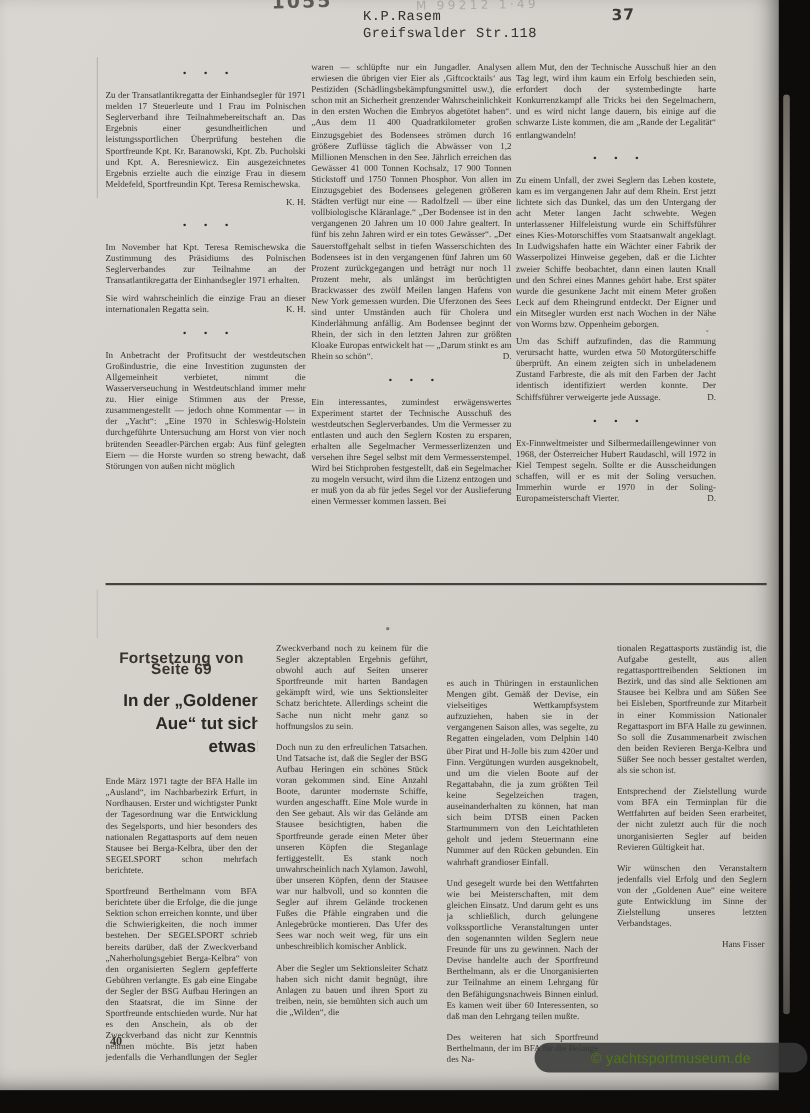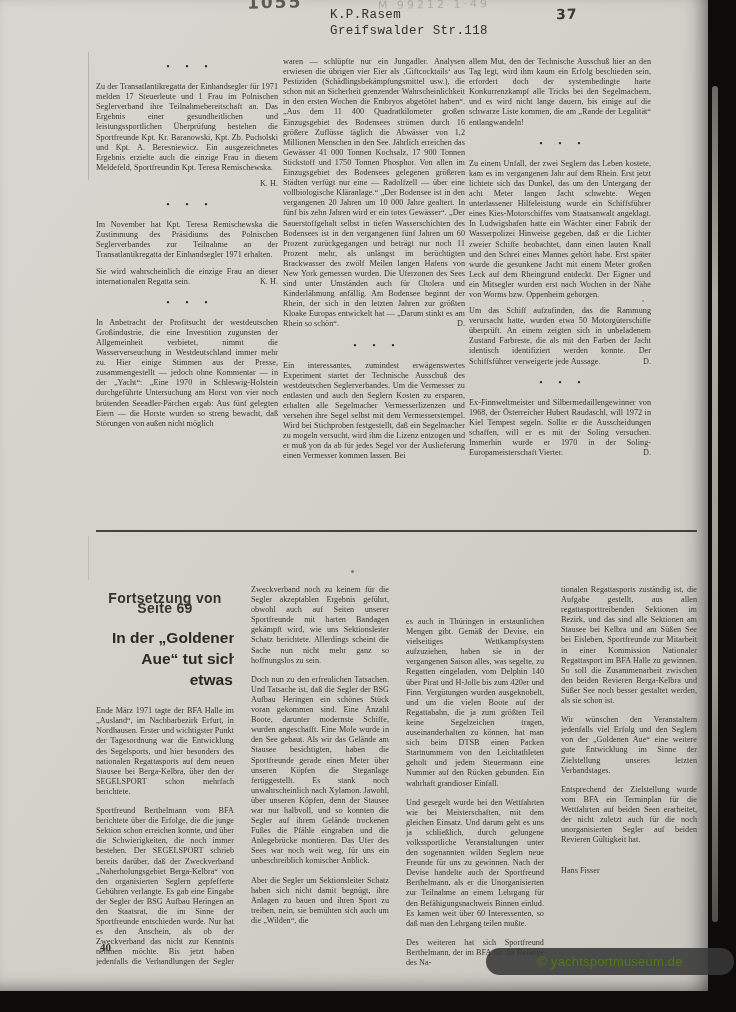--- a/index.html
+++ b/index.html
@@ -44,21 +44,21 @@
   .bcol{position:absolute;width:138px;height:404px;overflow:hidden;
     font-size:8.2px;line-height:10.1px;text-align:justify;
     letter-spacing:.02px;hyphens:auto;-webkit-hyphens:auto;}
   .bcol p{margin:0 0 9px;}
   .bcol-1{left:96px;top:565px;} .bcol-2{left:251px;top:585px;}
   .bcol-3{left:406px;top:585px;margin-top:32px;} .bcol-4{left:561px;top:585px;width:136px;}
   .fortsetzung{font-family:"Liberation Sans",sans-serif;font-weight:bold;
     font-size:14px;margin:28px 0 14px;letter-spacing:.3px;text-align:center;}
   .headline{font-family:Liberation Sans, sans-serif;font-weight:bold;
     font-size:15.5px;line-height:21px;color:#2c2823;margin:0 0 16px;width:142px;text-align:right;}
-  .author-sig{margin-top:21px;padding-right:2px;}
+  .author-sig{text-align:right;margin-top:9px;padding-right:2px;}
   
   .pagenum{position:absolute;left:100px;top:941px;font-size:11px;font-weight:bold;color:#36322c;}
   .watermark{
     position:absolute;left:486px;top:948px;width:248px;height:27px;border-radius:14px;
     background:rgba(56,56,56,.88);color:#4d7c0f;
     font-family:"Liberation Sans",sans-serif;font-size:13px;
     display:flex;align-items:center;justify-content:center;letter-spacing:.2px;z-index:5;}
   
   .crease-a{position:absolute;left:88px;top:52px;width:1px;height:128px;background:rgba(0,0,0,.16);}
   .crease-b{position:absolute;left:88px;top:536px;width:1px;height:44px;background:rgba(0,0,0,.10);}
@@ -125,22 +125,22 @@
   </div>
 
   <div class="bcol bcol-3">
     <p>es auch in Thüringen in erstaunlichen Mengen gibt. Gemäß der Devise, ein vielseitiges Wettkampfsystem aufzuziehen, haben sie in der vergangenen Saison alles, was segelte, zu Regatten eingeladen, vom Delphin 140 über Pirat und H-Jolle bis zum 420er und Finn. Vergütungen wurden ausgeknobelt, und um die vielen Boote auf der Regattabahn, die ja zum größten Teil keine Segelzeichen tragen, auseinanderhalten zu können, hat man sich beim DTSB einen Packen Startnummern von den Leichtathleten geholt und jedem Steuermann eine Nummer auf den Rücken gebunden. Ein wahrhaft grandioser Einfall.</p>
     <p>Und gesegelt wurde bei den Wettfahrten wie bei Meisterschaften, mit dem gleichen Einsatz. Und darum geht es uns ja schließlich, durch gelungene volkssportliche Veranstaltungen unter den sogenannten wilden Seglern neue Freunde für uns zu gewinnen. Nach der Devise handelte auch der Sportfreund Berthelmann, als er die Unorganisierten zur Teilnahme an einem Lehrgang für den Befähigungsnachweis Binnen einlud. Es kamen weit über 60 Interessenten, so daß man den Lehrgang teilen mußte.</p>
     <p>Des weiteren hat sich Sportfreund Berthelmann, der im BFA für die Belange des Na-</p>
   </div>
 
   <div class="bcol bcol-4">
     <p>tionalen Regattasports zuständig ist, die Aufgabe gestellt, aus allen regattasporttreibenden Sektionen im Bezirk, und das sind alle Sektionen am Stausee bei Kelbra und am Süßen See bei Eisleben, Sportfreunde zur Mitarbeit in einer Kommission Nationaler Regattasport im BFA Halle zu gewinnen. So soll die Zusammenarbeit zwischen den beiden Revieren Berga-Kelbra und Süßer See noch besser gestaltet werden, als sie schon ist.</p>
+    <p>Entsprechend der Zielstellung wurde vom BFA ein Terminplan für die Wettfahrten auf beiden Seen erarbeitet, der nicht zuletzt auch für die noch unorganisierten Segler auf beiden Revieren Gültigkeit hat.</p>
     <p>Wir wünschen den Veranstaltern jedenfalls viel Erfolg und den Seglern von der „Goldenen Aue“ eine weitere gute Entwicklung im Sinne der Zielstellung unseres letzten Verbandstages.</p>
-    <p>Entsprechend der Zielstellung wurde vom BFA ein Terminplan für die Wettfahrten auf beiden Seen erarbeitet, der nicht zuletzt auch für die noch unorganisierten Segler auf beiden Revieren Gültigkeit hat.</p>
     <div class="author-sig">Hans Fisser</div>
   </div>
 
   <div class="pagenum">40</div>
 
   <div class="crease-a"></div>
   <div class="crease-b"></div>
   <div class="speck speck-1"></div>
   <div class="speck speck-2"></div>
   <div class="speck speck-3"></div>

